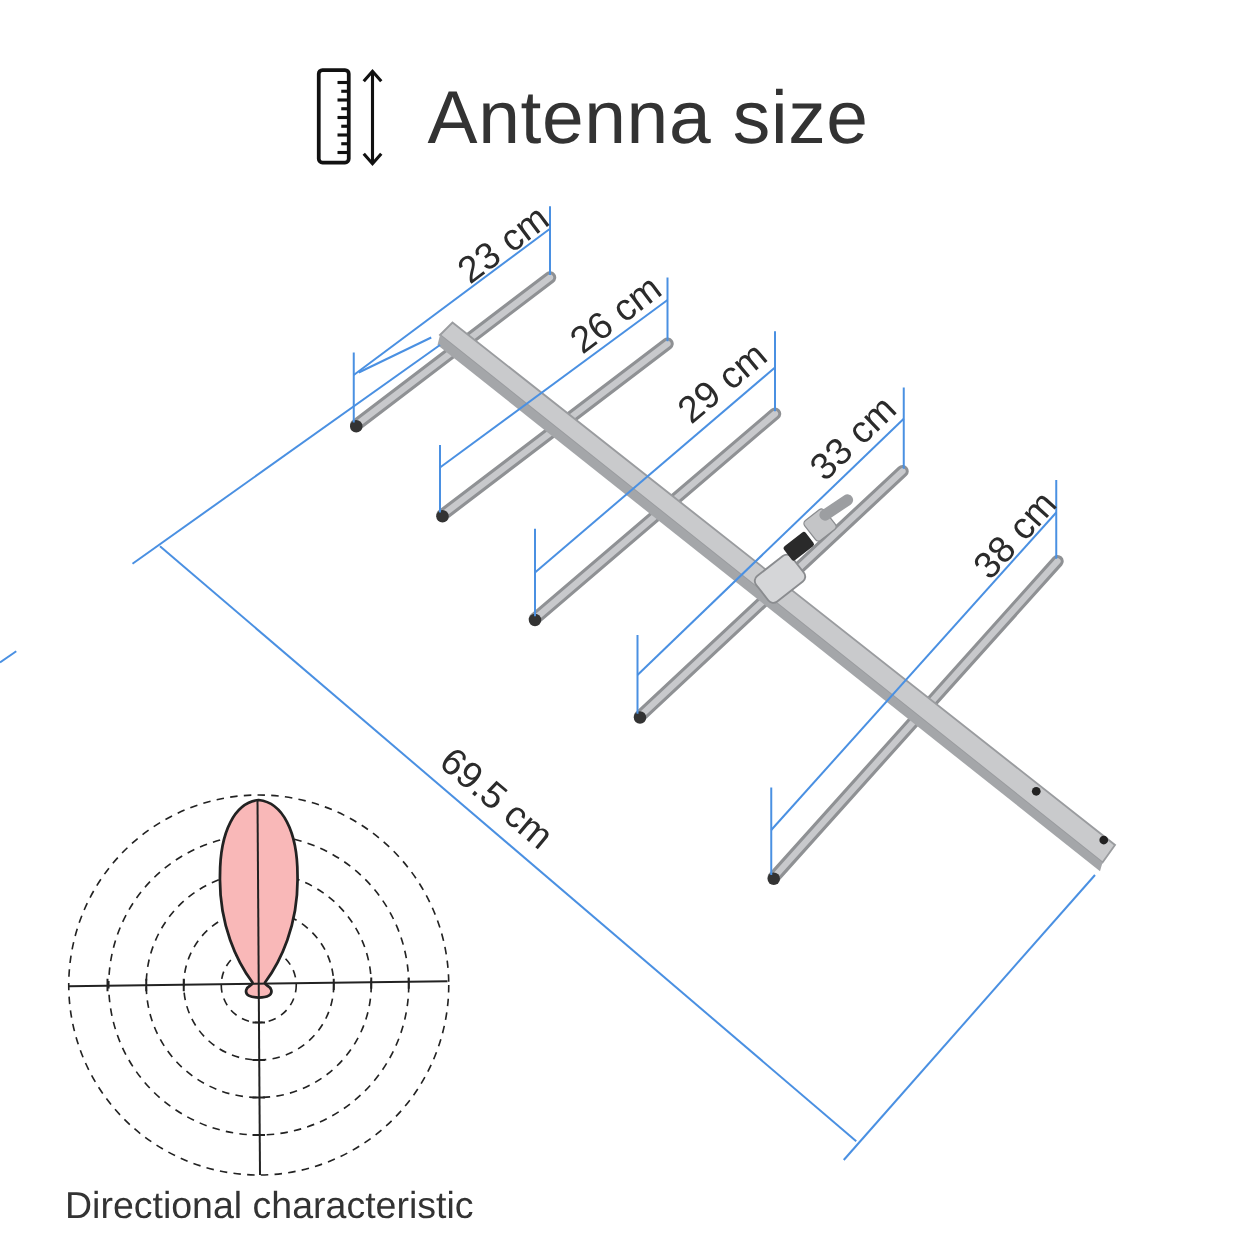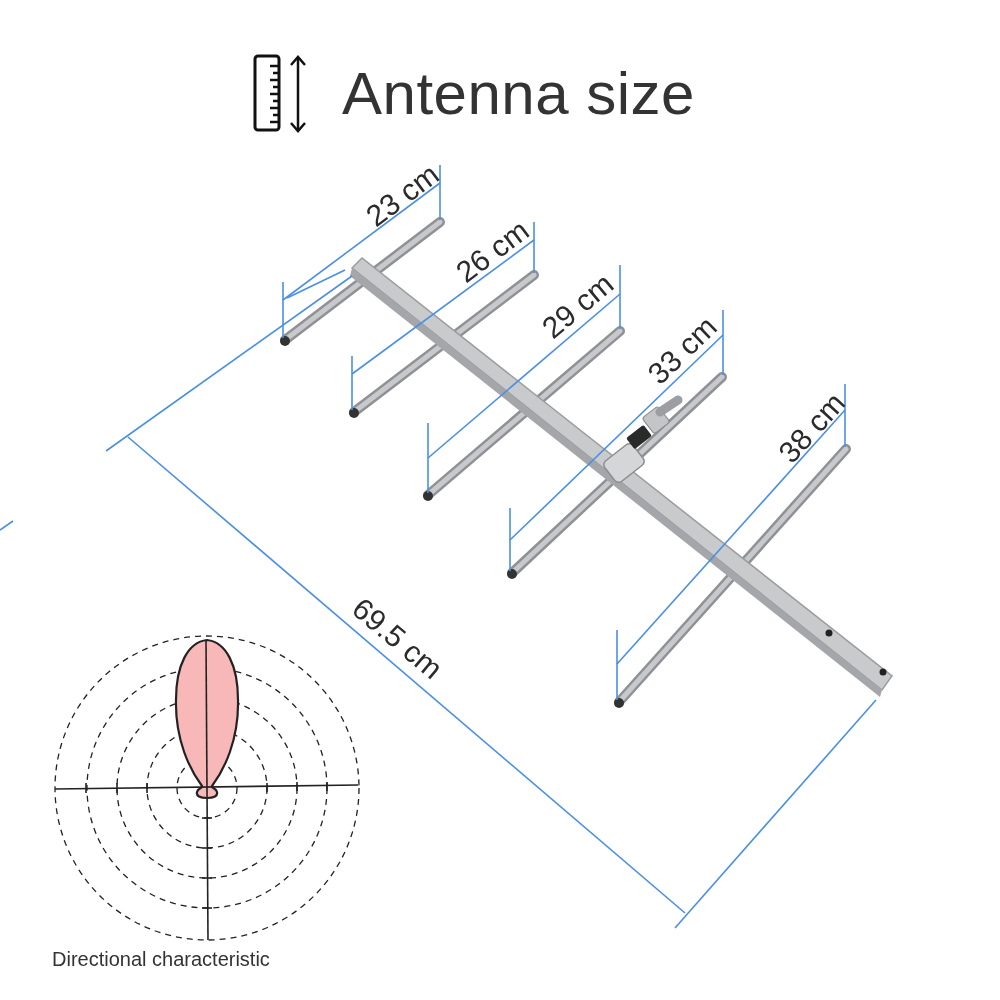--- a/index.html
+++ b/index.html
@@ -4,21 +4,21 @@
 <style>
   html, body { margin: 0; padding: 0; background: #ffffff; }
   body { width: 1000px; height: 1000px; position: relative; overflow: hidden;
          font-family: "Liberation Sans", sans-serif; }
   .header { position: absolute; left: 0; top: 0; width: 936px; height: 160px; margin-top: 14px; }
   .header-icon { position: absolute; left: 252px; top: 38px; width: 60px; height: 84px; }
   .title { position: absolute; left: 342px; top: 44px; font-size: 60px; color: #333333;
            line-height: 72px; letter-spacing: 0.5px; }
   .diagram { position: absolute; left: 0; top: 0; width: 1000px; height: 1000px; }
   .dim-label { font-family: "Liberation Sans", sans-serif; font-size: 30px; fill: #2b2b2b; }
-  .caption { position: absolute; left: 52px; top: 948px; font-size: 20px; color: #333333; }
+  .caption { position: absolute; left: 52px; top: 948px; font-size: 30px; color: #333333; }
 </style>
 </head>
 <body>
 
 <div class="header">
   <svg class="header-icon" viewBox="0 0 60 84">
     <rect x="3" y="4" width="24" height="74" rx="3" fill="none" stroke="#111" stroke-width="3"></rect>
     <g stroke="#111" stroke-width="2.5">
       <line x1="27" y1="14" x2="18" y2="14"></line>
         <line x1="27" y1="21" x2="21" y2="21"></line>

